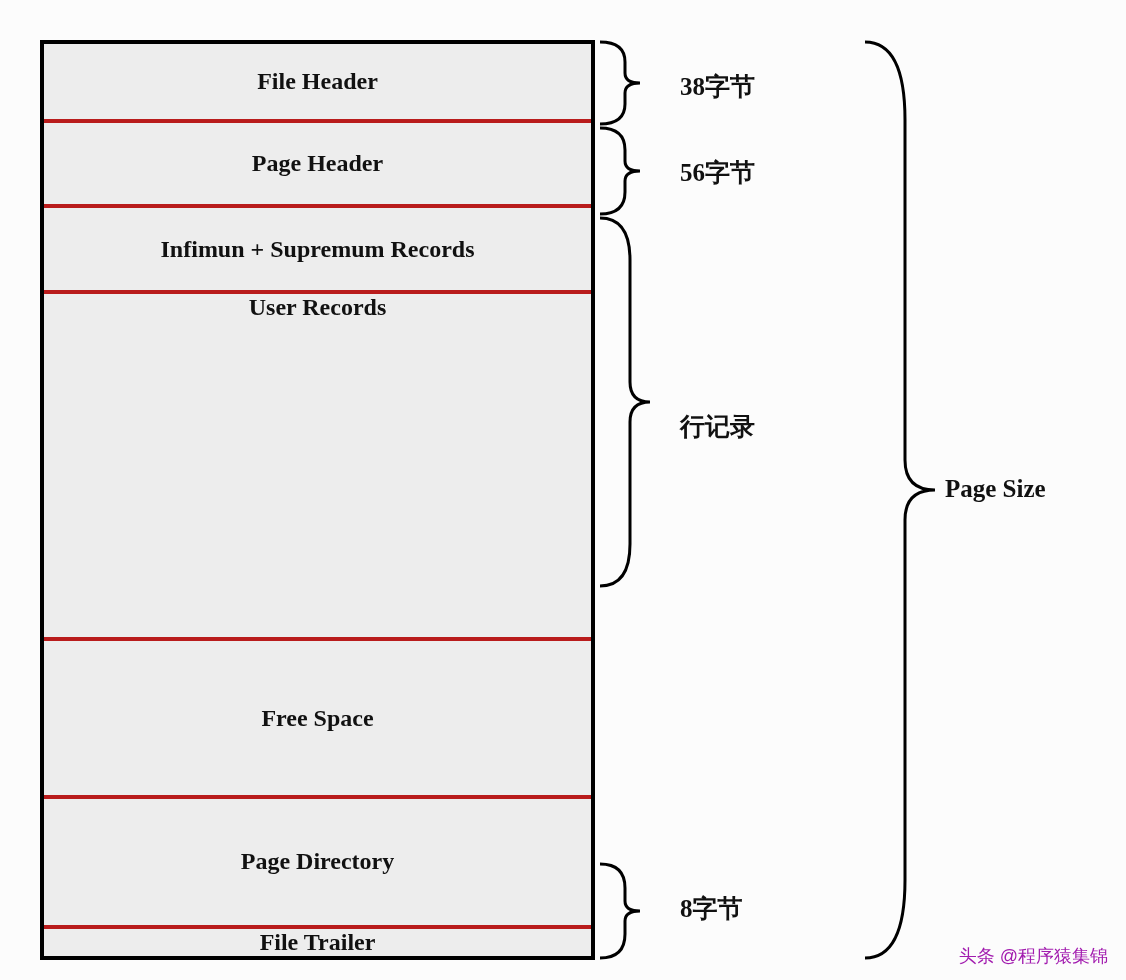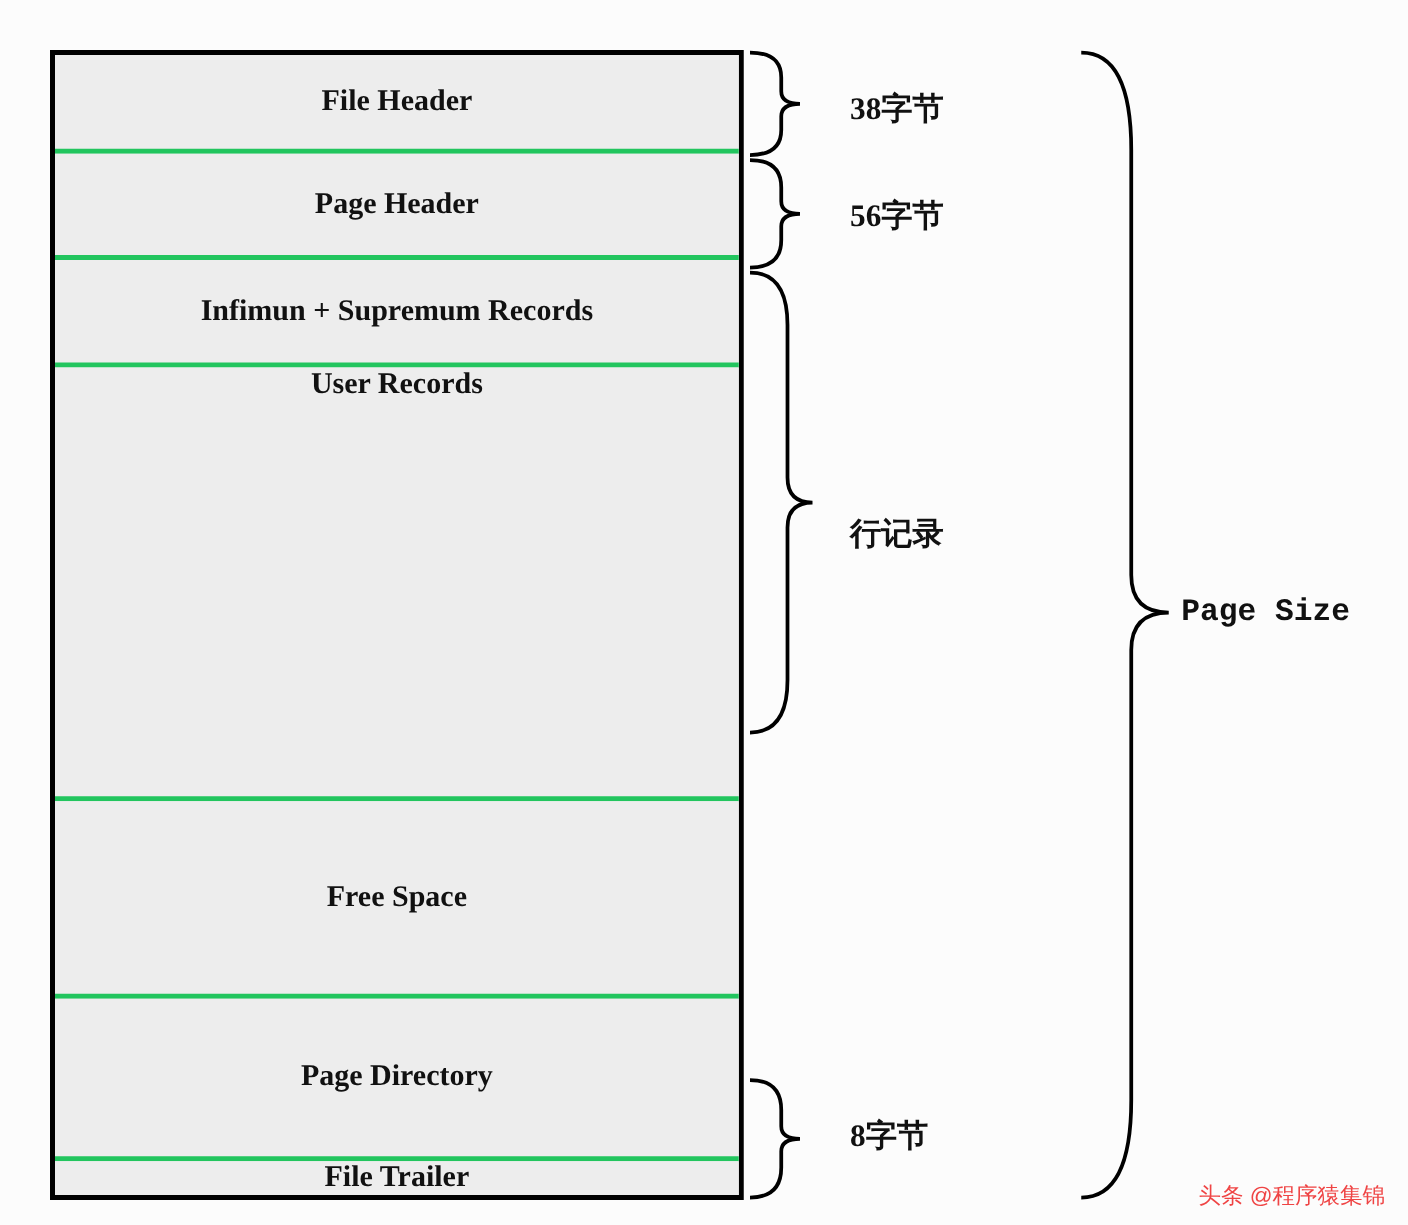--- a/index.html
+++ b/index.html
@@ -16,21 +16,21 @@
     position: absolute;
     left: 40px;
     top: 40px;
     width: 555px;
     height: 920px;
     border: 4px solid #000;
     display: flex;
     flex-direction: column;
   }
   .section {
-    border-bottom: 4px solid #22c55e;
+    border-bottom: 4px solid #b91c1c;
     background: #ededed;
     display: flex;
     align-items: center;
     justify-content: center;
     font-weight: bold;
     font-size: 24px;
     color: #111;
   }
   .section:last-child { border-bottom: none; }
   .file-header    { height: 80px;  }
@@ -41,28 +41,28 @@
   .page-directory { height: 132px; }
   .file-trailer   { flex: 1; }
   .label {
     position: absolute;
     font-weight: bold;
     font-size: 25px;
     color: #111;
     font-family: "Songti SC", SimSun, serif;
   }
   .page-size-label {
-    font-family: Liberation Mono, monospace;
+    font-family: Liberation Serif, serif;
   }
   .watermark {
     position: absolute;
     bottom: 12px;
     right: 18px;
     font-size: 18px;
-    color: #ef4444;
+    color: #a21caf;
     font-family: "PingFang SC", "Microsoft YaHei", sans-serif;
   }
   svg.overlay {
     position: absolute;
     left: 0; top: 0;
     width: 1126px;
     height: 980px;
     pointer-events: none;
   }
 </style>

